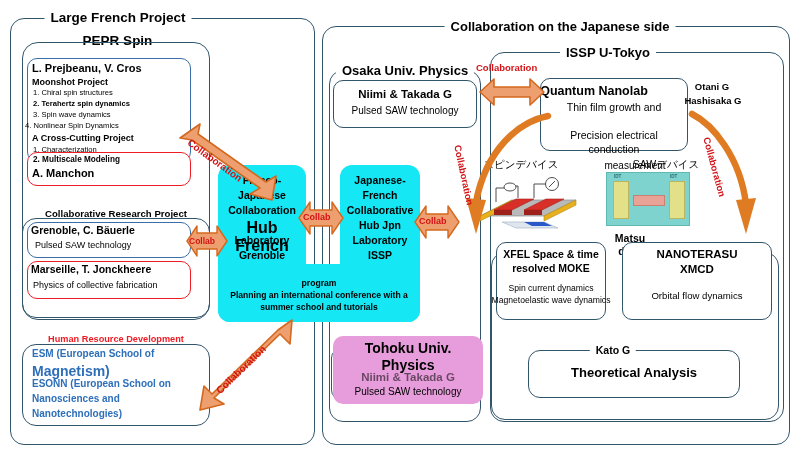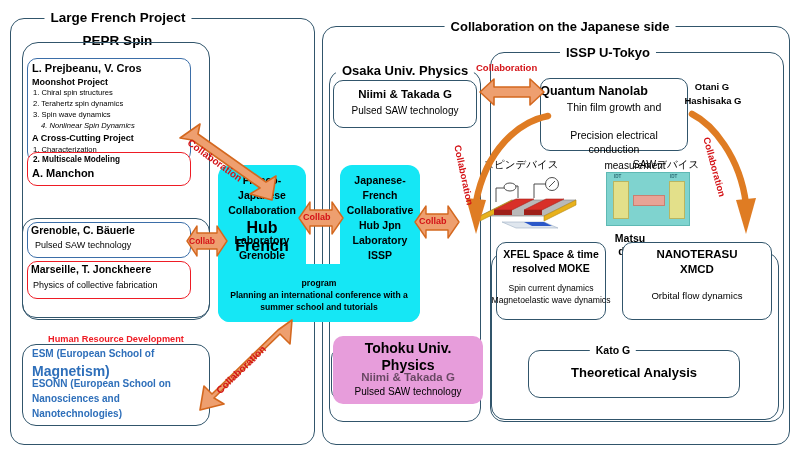--- a/index.html
+++ b/index.html
@@ -46,31 +46,32 @@
   <div class="grp" style="left:10px;top:18px;width:305px;height:427px;"></div>
   <div class="grp-title" style="left:118px;top:18px;font-size:13.5px;">Large French Project</div>
   <div class="txt c b" style="left:40px;top:33px;width:155px;font-size:13.5px;">PEPR Spin</div>
 
   <div class="grp thin" style="left:22px;top:42px;width:188px;height:278px;border-radius:16px;"></div>
 
   <div class="box blue" style="left:27px;top:58px;width:164px;height:104px;"></div>
   <div class="txt b" style="left:32px;top:62px;width:158px;font-size:11px;">L.  Prejbeanu,  V.  Cros</div>
   <div class="txt b" style="left:32px;top:77px;width:158px;font-size:9px;">Moonshot Project</div>
   <div class="txt" style="left:33px;top:88px;width:158px;font-size:7.6px;">1.   Chiral spin structures</div>
-  <div class="txt" style="left:33px;top:99px;width:146px;font-size:7.6px;">2.   Terahertz spin dynamics</div>
+  <div class="txt" style="left:33px;top:99px;width:146px;font-size:7.6px;font-weight:bold;">2.   Terahertz spin dynamics</div>
   <div class="txt" style="left:33px;top:110px;width:158px;font-size:7.6px;">3.   Spin wave dynamics</div>
-  <div class="txt" style="left:41px;top:121px;width:158px;font-size:7.6px;font-style:italic;">4.   Nonlinear Spin Dynamics</div>
+  <div class="txt" style="left:25px;top:121px;width:158px;font-size:7.6px;">4.   Nonlinear Spin Dynamics</div>
   <div class="txt b" style="left:32px;top:133px;width:158px;font-size:9px;">A Cross-Cutting Project</div>
   <div class="txt" style="left:33px;top:145px;width:158px;font-size:7.6px;">1.   Characterization</div>
 
   <div class="box red" style="left:27px;top:152px;width:164px;height:34px;"></div>
   <div class="txt b" style="left:33px;top:155px;width:158px;font-size:8.2px;">2.   Multiscale Modeling</div>
   <div class="txt b" style="left:32px;top:167px;width:158px;font-size:11px;">A.  Manchon</div>
 
   <div class="txt c b" style="left:22px;top:193px;width:188px;font-size:12px;margin-top:42px;">CNRS IRP</div>
+  <div class="txt c b" style="left:18px;top:208px;width:196px;font-size:9.6px;">Collaborative Research Project</div>
   <div class="grp thin" style="left:22px;top:218px;width:188px;height:100px;border-radius:14px;"></div>
 
   <div class="box blue" style="left:27px;top:222px;width:164px;height:36px;"></div>
   <div class="txt b" style="left:31px;top:224px;width:158px;font-size:10.5px;">Grenoble,  C.  Bäuerle</div>
   <div class="txt" style="left:35px;top:240px;width:158px;font-size:9px;">Pulsed SAW technology</div>
 
   <div class="box red" style="left:27px;top:261px;width:164px;height:38px;"></div>
   <div class="txt b" style="left:31px;top:263px;width:174px;font-size:10.5px;">Marseille,  T.  Jonckheere</div>
   <div class="txt" style="left:33px;top:280px;width:158px;font-size:9px;">Physics of collective fabrication</div>
 

